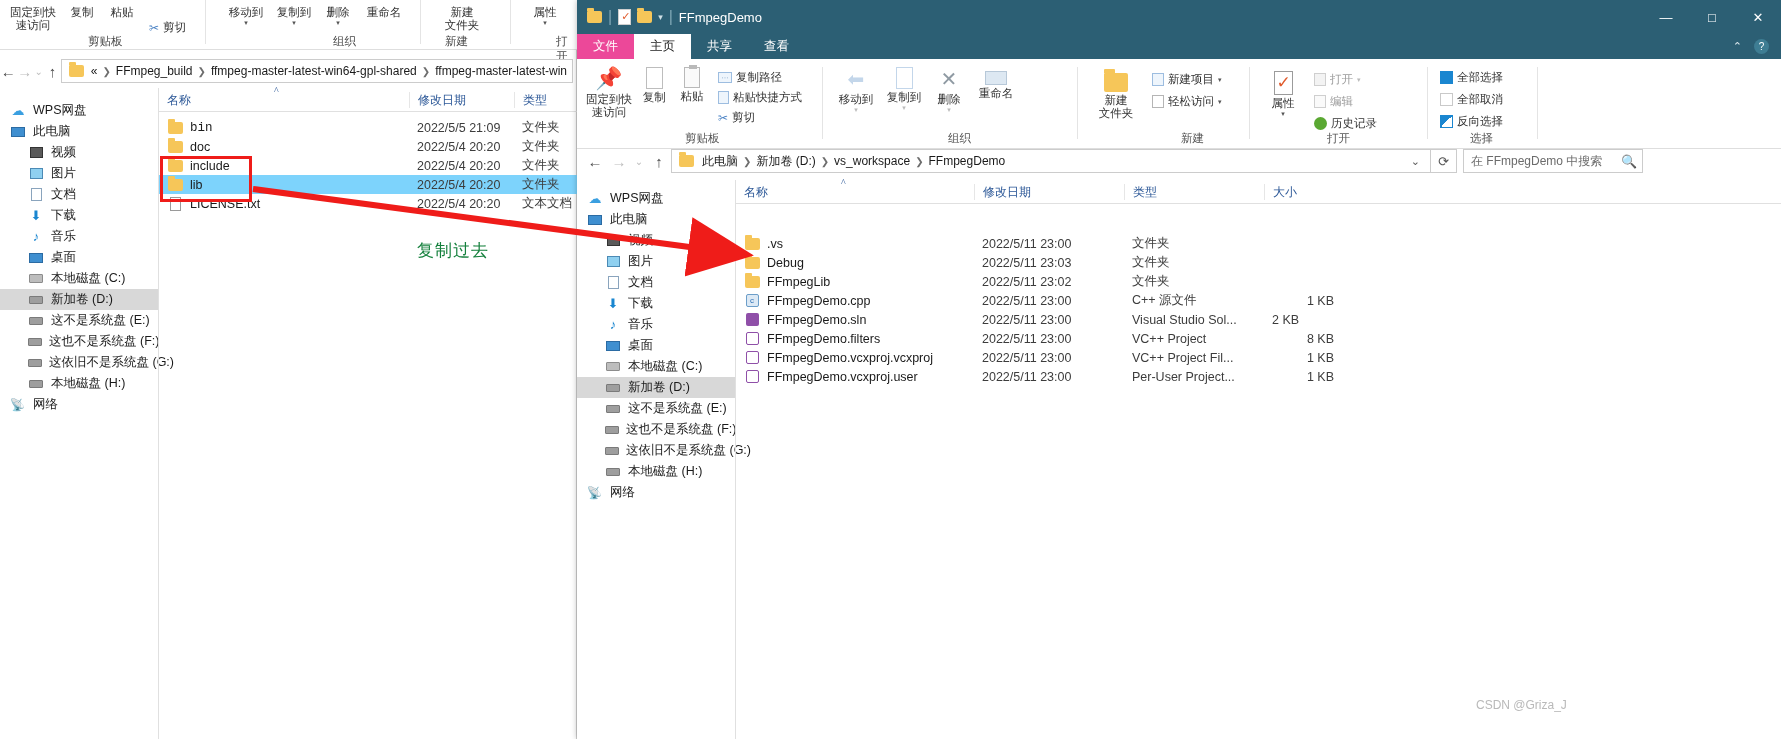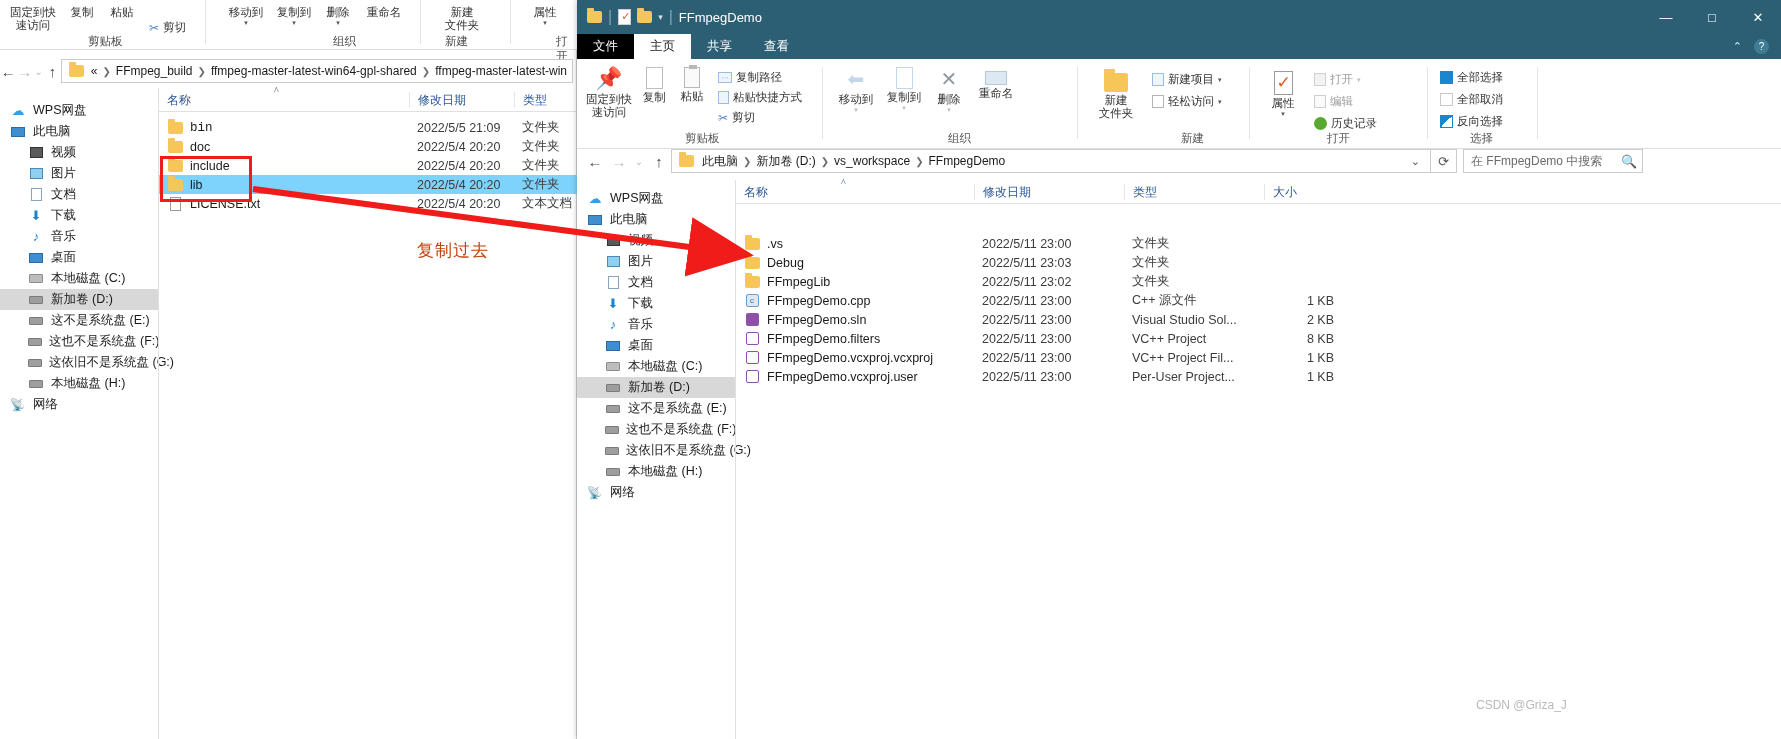--- a/index.html
+++ b/index.html
@@ -67,26 +67,26 @@
   .fdate, .ftype, .fsize { color:#3c3c3c; white-space:nowrap; }
 
   
   .titlebar { background:#2c5f74; height:34px; display:flex; align-items:center; color:#fff; }
   .tb-title { font-size:13px; color:#ffffff; }
   .tb-btn { width:46px; height:34px; display:flex; align-items:center; justify-content:center;
             color:#fff; font-size:13px; }
 
   .tabs { display:flex; height:25px; background:#2c5f74; }
   .tab { font-size:12.5px; display:flex; align-items:center; padding:0 16px; color:#ffffff; }
-  .tab.file { background:#000000; }
+  .tab.file { background:#ec4899; }
   .tab.active { background:#ffffff; color:#1a1a1a; }
 
   
   .redbox { border:3px solid #ef1c19; position:absolute; }
-  .annot-text { color:#c2410c; font-size:17px; letter-spacing:1px; }
+  .annot-text { color:#15803d; font-size:17px; letter-spacing:1px; }
   .watermark { color:#b9b9b9; font-size:12px; }
 
   .divider-v { position:absolute; background:#e0e0e0; width:1px; }
 </style>
 </head>
 <body>
 
 <div class="win" style="left:0; top:0; width:577px; height:739px; background:#ffffff; border-right:1px solid #cfcfcf;">
 
   <div class="ribbon" style="position:absolute; left:0; top:0; width:577px; height:50px; background:#fff;">
@@ -704,21 +704,21 @@
         </div>
         <div class="frow">
           <div class="fname" style="width: 238px;">
             <span style="display: inline-flex; width: 16px; justify-content: center;">
               <span style="display:inline-block;width:13px;height:13px;background:#8f4fa8;border-radius:2px;"></span>
             </span>
             <span>FFmpegDemo.sln</span>
           </div>
           <div class="fdate" style="width: 150px; padding-left: 8px;">2022/5/11 23:00</div>
           <div class="ftype" style="width: 140px; padding-left: 8px;">Visual Studio Sol...</div>
-          <div class="fsize" style="width: 70px; padding-left: 8px; text-align: right;">2 KB</div>
+          <div class="fsize" style="width: 70px; padding-left: 8px; text-align: left;">2 KB</div>
         </div>
         <div class="frow">
           <div class="fname" style="width: 238px;">
             <span style="display: inline-flex; width: 16px; justify-content: center;">
               <span style="display:inline-block;width:13px;height:13px;background:#fff;border:1px solid #8f4fa8;border-radius:2px;"></span>
             </span>
             <span>FFmpegDemo.filters</span>
           </div>
           <div class="fdate" style="width: 150px; padding-left: 8px;">2022/5/11 23:00</div>
           <div class="ftype" style="width: 140px; padding-left: 8px;">VC++ Project</div>

